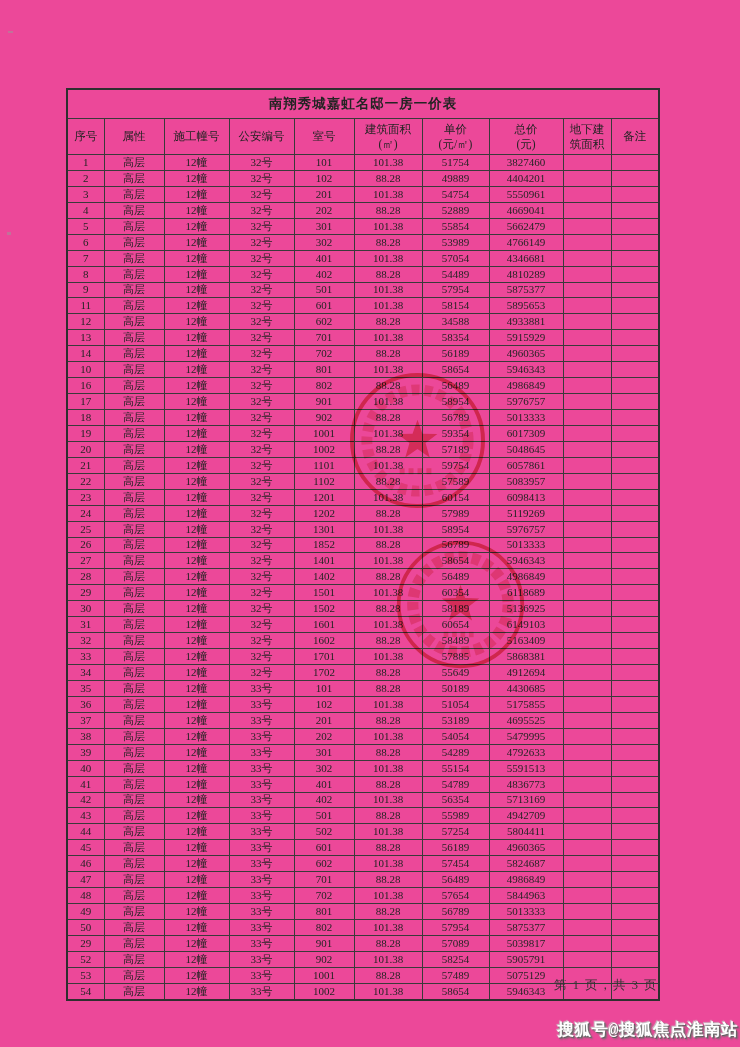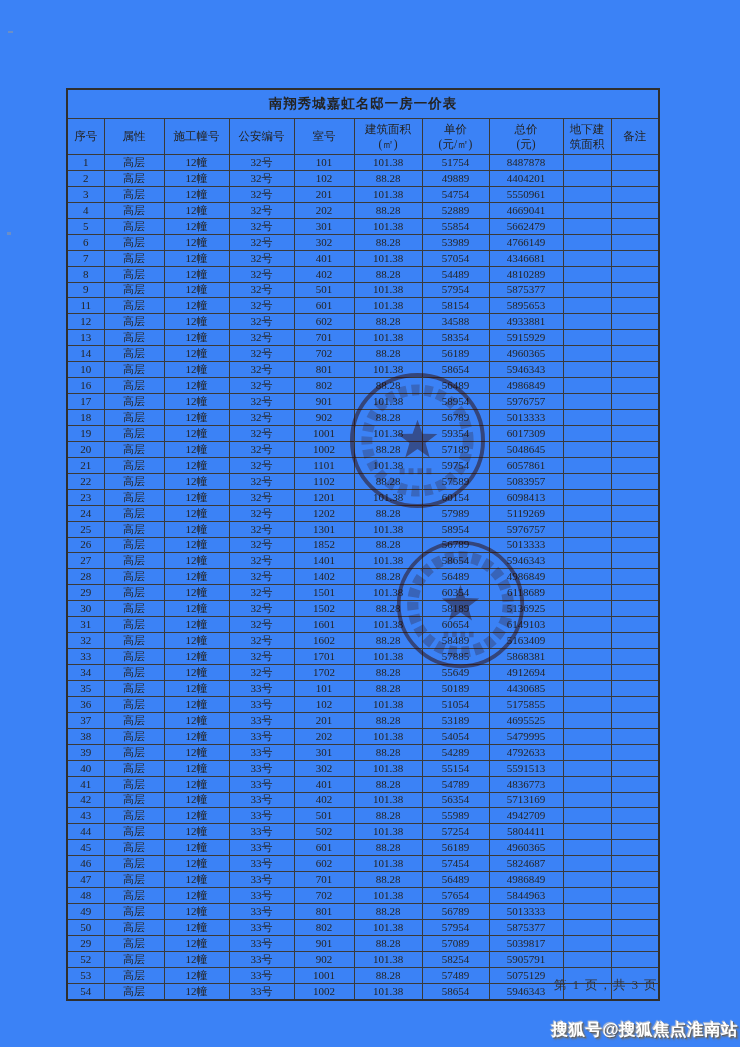--- a/index.html
+++ b/index.html
@@ -4,21 +4,21 @@
 <style>
   html,body{margin:0;padding:0;}
   body{
     width:740px;height:1047px;
     background:#fefefe;
     font-family:"Liberation Serif","DejaVu Serif",serif;
     color:#242424;
     position:relative;
     overflow:hidden;
   }
-  .sheet{position:absolute;inset:0;background:#3b82f6;}
+  .sheet{position:absolute;inset:0;background:#ec4899;}
 
   
   table.price{
     position:absolute;left:66px;top:88px;
     width:592px;
     border-collapse:collapse;
     table-layout:fixed;
     border:2px solid #2f2f2f;
   }
   table.price th, table.price td{
@@ -65,21 +65,21 @@
     text-align:right;
     font-size:12.5px;
     letter-spacing:1.5px;
     color:#333;
   }
 
   
   .watermark{
     position:absolute;
     right:2px;bottom:6px;
-    font-family:Liberation Sans, sans-serif;
+    font-family:Liberation Mono, monospace;
     font-size:16.5px;
     font-weight:bold;
     letter-spacing:.5px;
     color:#ffffff;
     text-shadow:2px 2px 2px #6e6e6e, -1px -1px 1px #c8c8c8, 1px 1px 0 #555555;
   }
 
   
   .speck{position:absolute;background:#9a9a9a;opacity:.5;}
   .speck-1{left:8px;top:31px;width:5px;height:2px;}
@@ -129,21 +129,21 @@
     </thead>
     <tbody class="rows">
         <tr>
           <td>1</td>
           <td>高层</td>
           <td>12幢</td>
           <td>32号</td>
           <td>101</td>
           <td>101.38</td>
           <td>51754</td>
-          <td>8487878</td>
+          <td>3827460</td>
           <td></td>
           <td></td>
         </tr>
         <tr>
           <td>2</td>
           <td>高层</td>
           <td>12幢</td>
           <td>32号</td>
           <td>102</td>
           <td>88.28</td>

